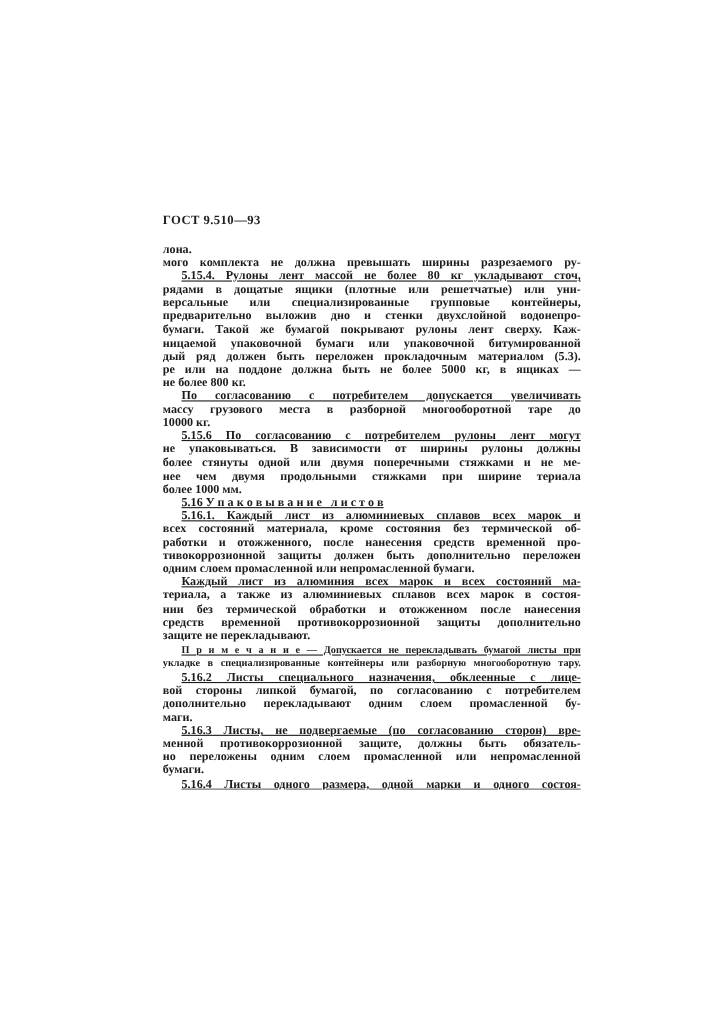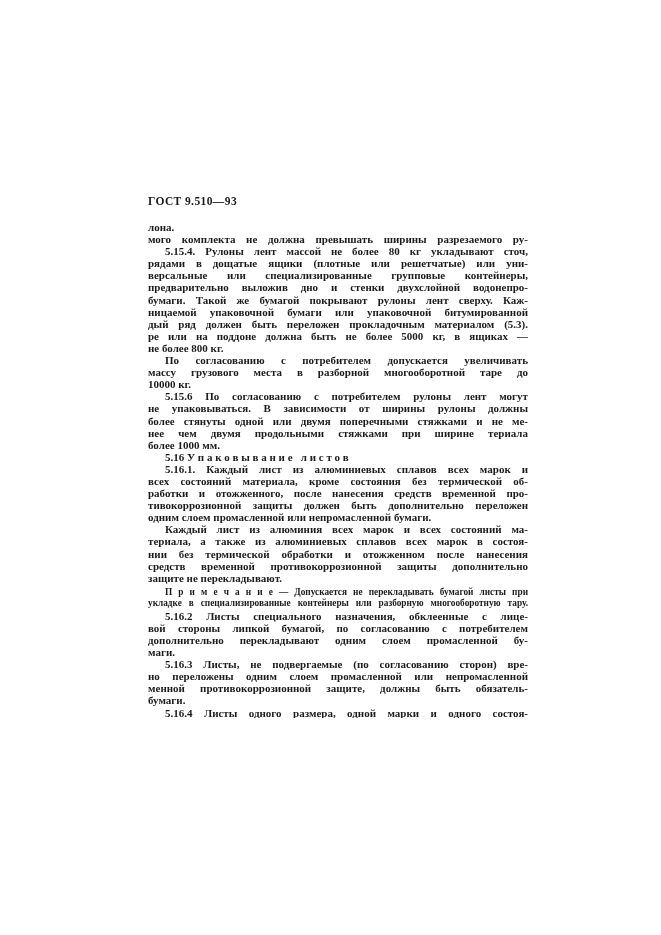--- a/index.html
+++ b/index.html
@@ -38,20 +38,21 @@
     height: 12.1px;
     text-align: justify;
     text-align-last: justify;
     overflow: hidden;
   }
   .line.nj {
     text-align-last: left;
   }
   .line.ind {
     text-indent: 17px;
+    text-decoration: underline;
   }
   .line.sm {
     font-size: 9.3px;
     line-height: 11.5px;
     height: 11.5px;
   }
   .line.gb {
     margin-top: 3px;
   }
   .page-number {
@@ -99,21 +100,21 @@
       <div class="line">нии без термической обработки и отожженном после нанесения</div>
       <div class="line">средств временной противокоррозионной защиты дополнительно</div>
       <div class="line nj">защите не перекладывают.</div>
       <div class="line ind sm gb">П&nbsp;р&nbsp;и&nbsp;м&nbsp;е&nbsp;ч&nbsp;а&nbsp;н&nbsp;и&nbsp;е — Допускается не перекладывать бумагой листы при</div>
       <div class="line sm">укладке в специализированные контейнеры или разборную многооборотную тару.</div>
       <div class="line ind">5.16.2 Листы специального назначения, обклеенные с лице-</div>
       <div class="line">вой стороны липкой бумагой, по согласованию с потребителем</div>
       <div class="line">дополнительно перекладывают одним слоем промасленной бу-</div>
       <div class="line nj">маги.</div>
       <div class="line ind">5.16.3 Листы, не подвергаемые (по согласованию сторон) вре-</div>
+      <div class="line">менной противокоррозионной защите, должны быть обязатель-</div>
       <div class="line">но переложены одним слоем промасленной или непромасленной</div>
-      <div class="line">менной противокоррозионной защите, должны быть обязатель-</div>
       <div class="line nj">бумаги.</div>
       <div class="line ind">5.16.4 Листы одного размера, одной марки и одного состоя-</div>
       <div class="line nj">ния материала укладывают в стопы высотой не более 0,5 м.</div>
     </div>
 
   <div class="page-number">18</div>
 </div>
 
 </body></html>

